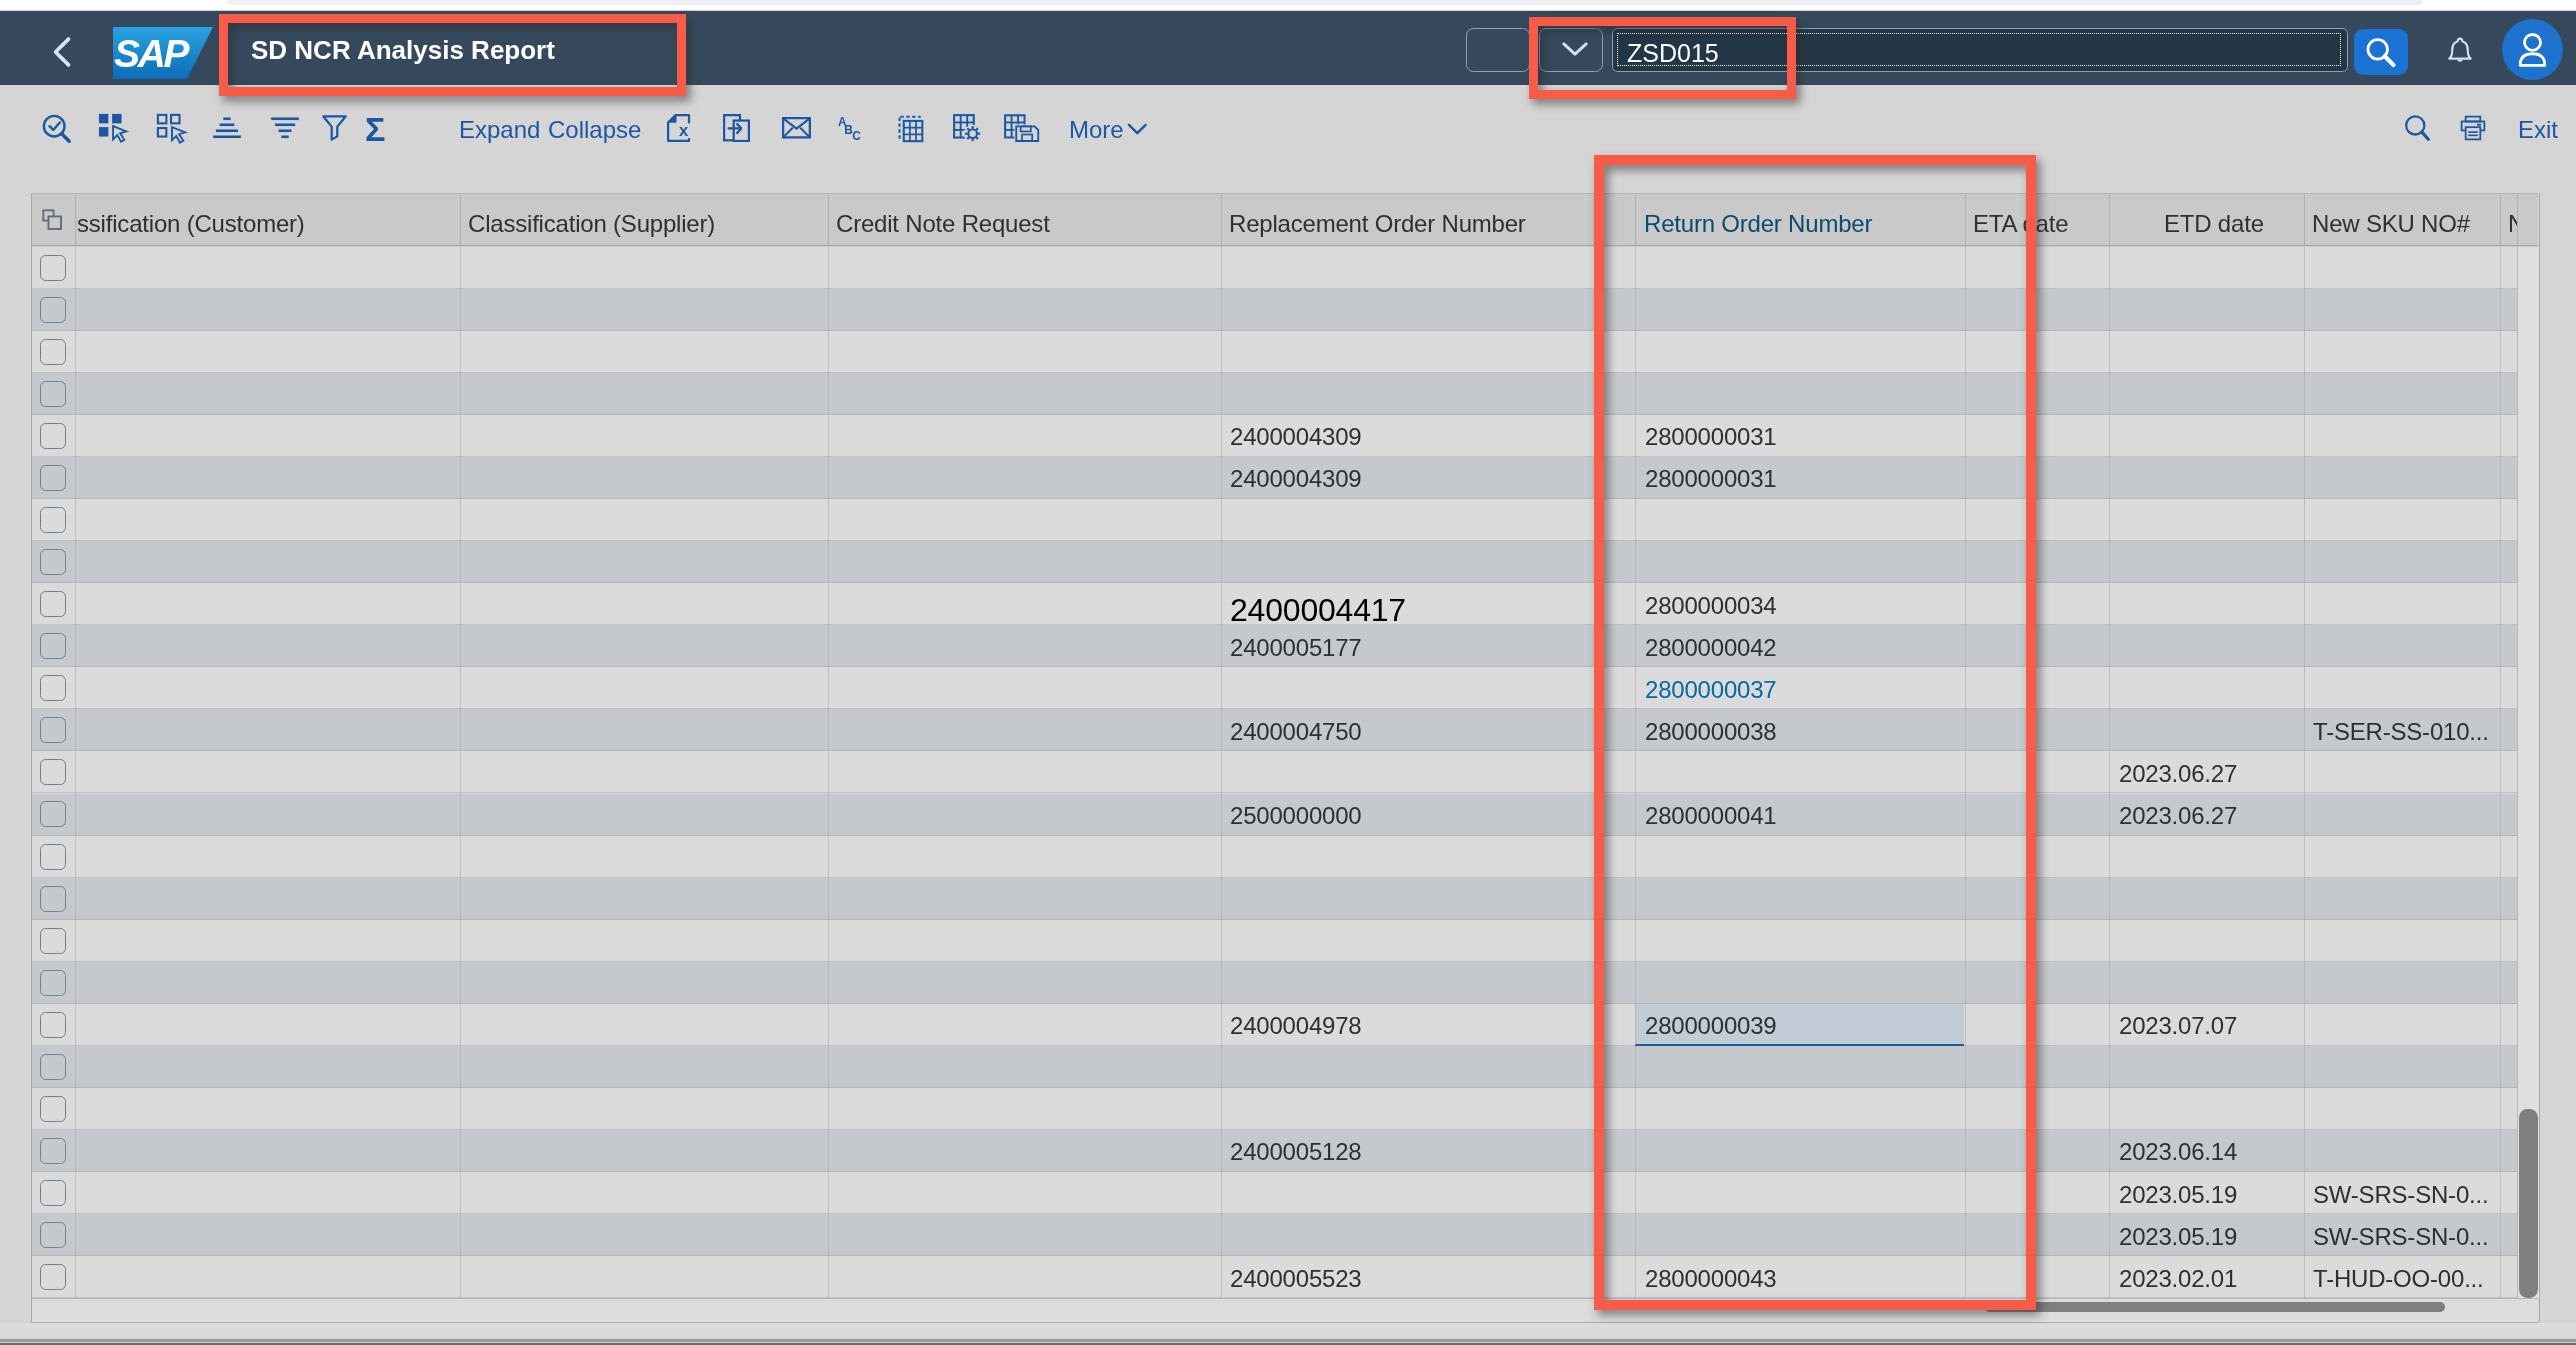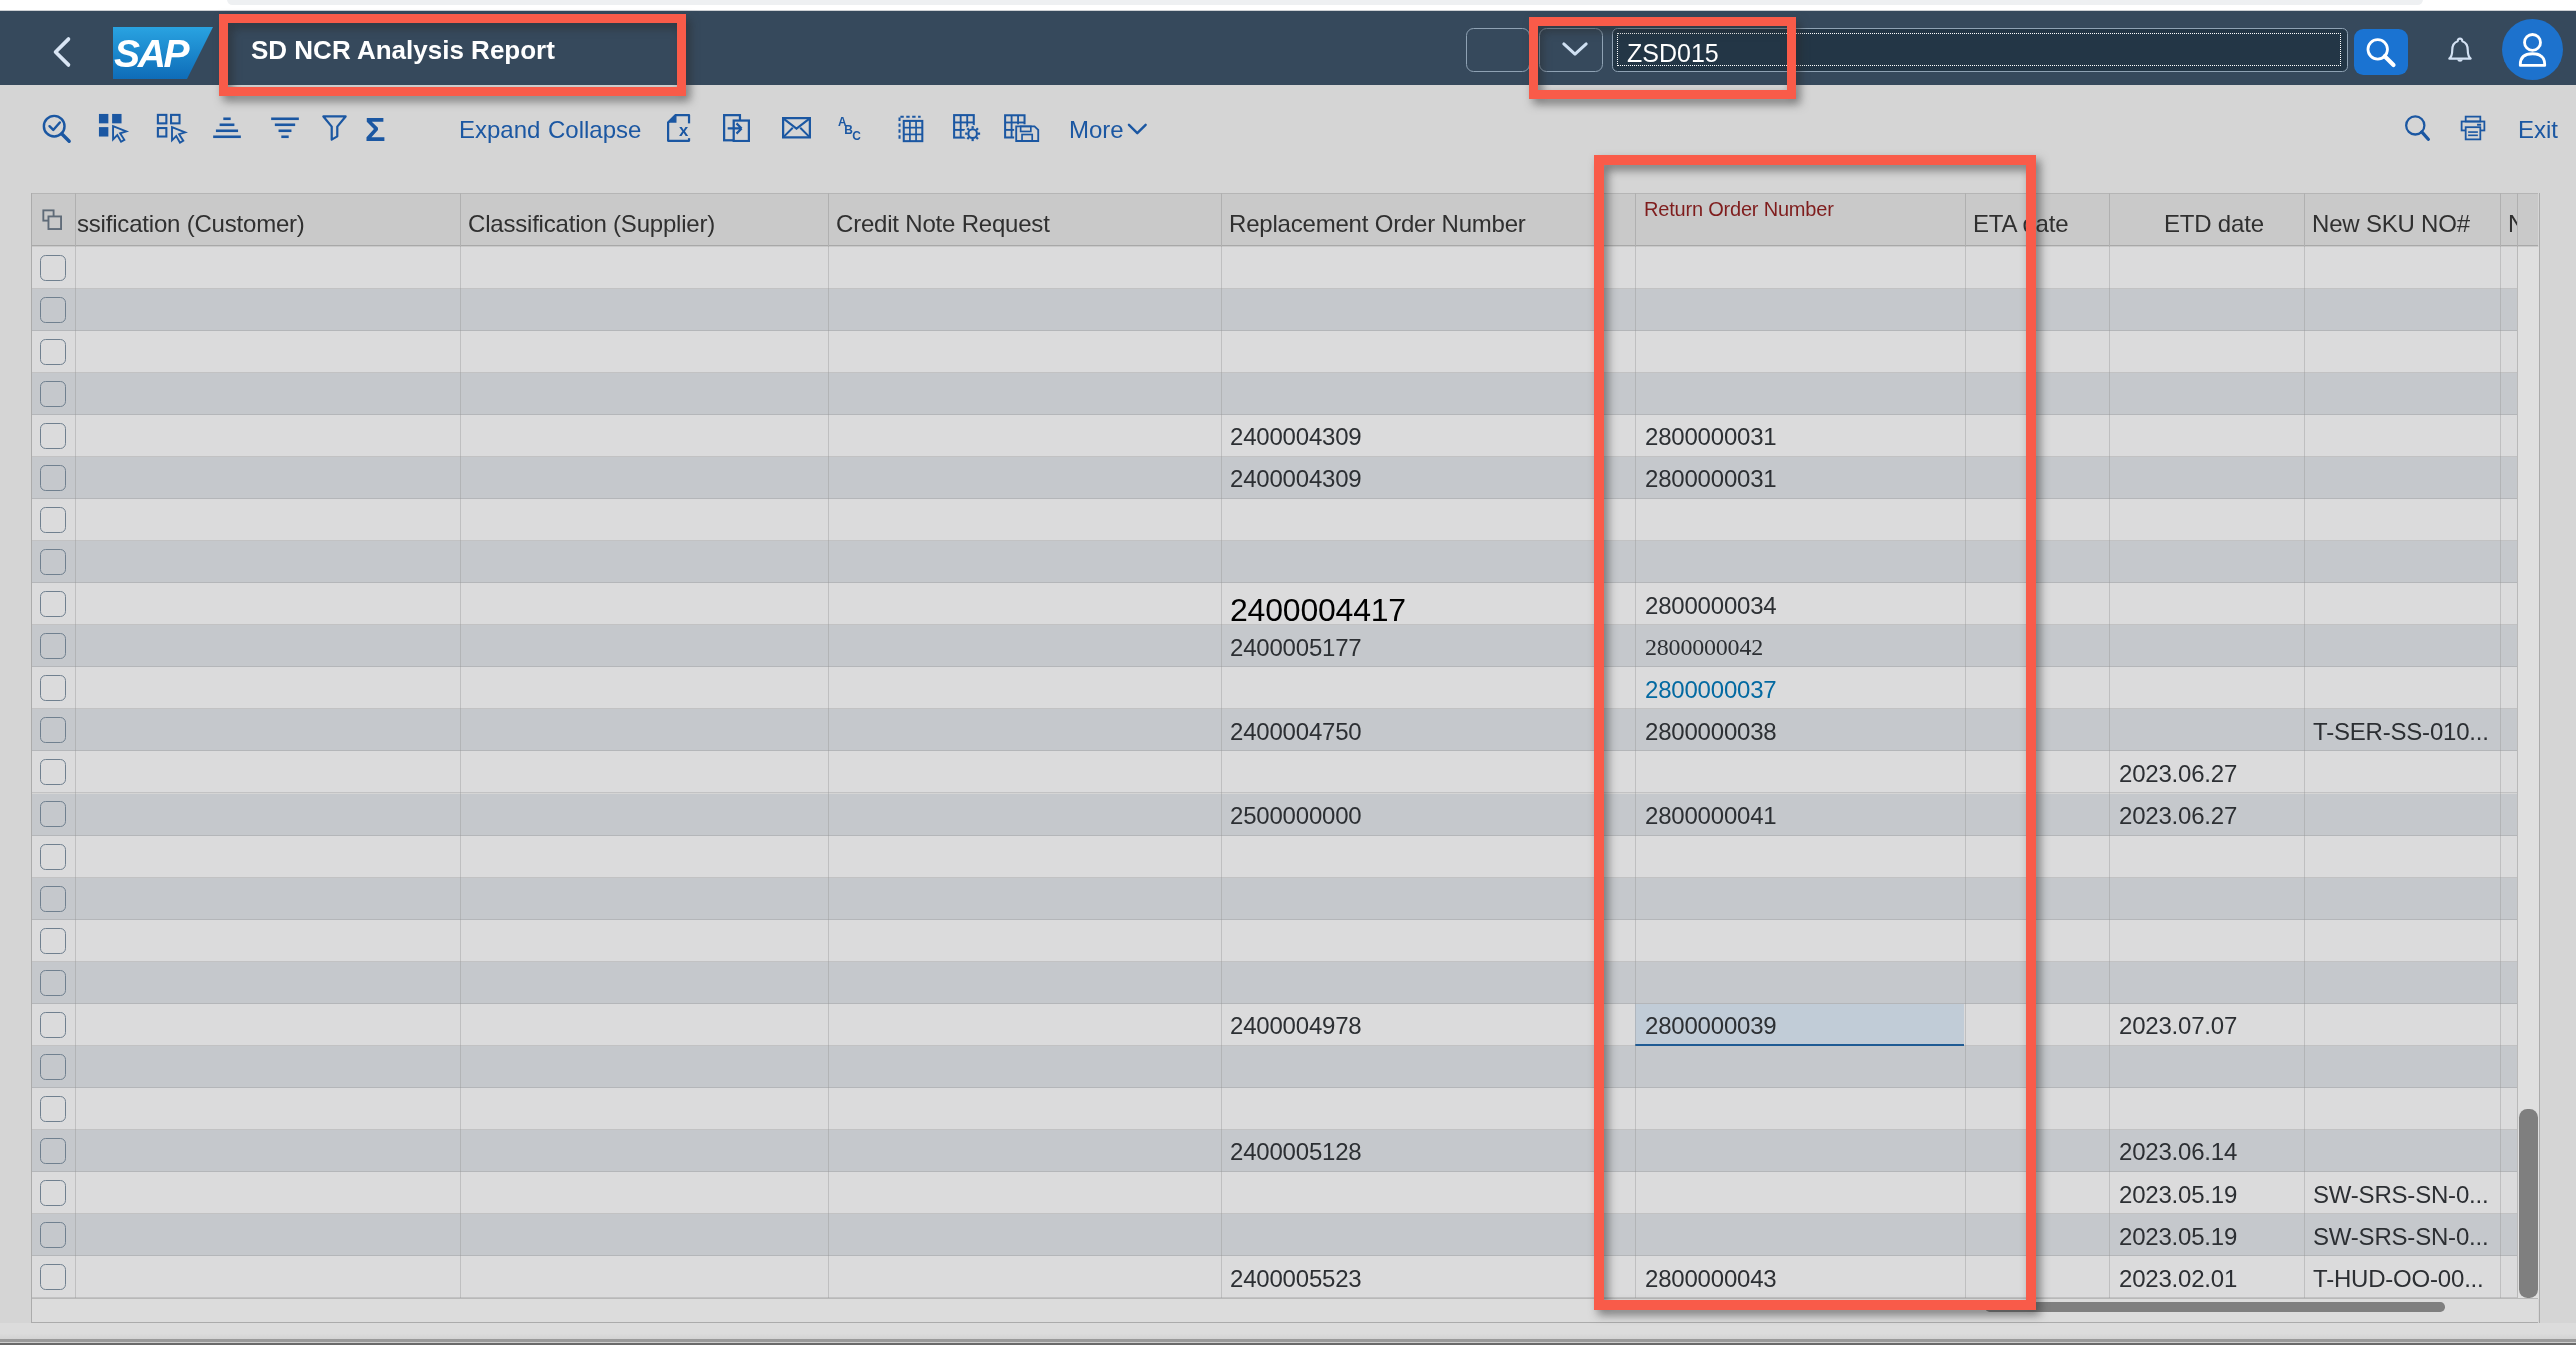--- a/index.html
+++ b/index.html
@@ -159,21 +159,21 @@
 <div class="abs" style="left:32px;top:193px;width:2506px;height:54px;background:#c9c9c9;border-top:1.4px solid #b5b5b5;box-sizing:border-box;"></div>
 <div class="abs" style="left:32px;top:245px;width:2506px;height:1.4px;background:#a8a8a8;"></div>
 <svg class="abs" style="left:41px;top:208px;" width="22.4" height="23.4" viewBox="0 0 24 25">
 <rect x="2.5" y="2.5" width="11" height="11" fill="none" stroke="#5f6b78" stroke-width="2"></rect>
 <rect x="8" y="9" width="13.5" height="13.5" fill="#c9c9c9" stroke="#5f6b78" stroke-width="2"></rect>
   </svg>
 <div class="txt" style="left:77px;top:210px;font-size:24px;letter-spacing:-0.2px;color:#303030;">ssification (Customer)</div>
 <div class="txt" style="left:468px;top:210px;font-size:24px;letter-spacing:-0.2px;color:#303030;">Classification (Supplier)</div>
 <div class="txt" style="left:836px;top:210px;font-size:24px;letter-spacing:-0.2px;color:#303030;">Credit Note Request</div>
 <div class="txt" style="left:1229px;top:210px;font-size:24px;letter-spacing:-0.2px;color:#303030;">Replacement Order Number</div>
-<div class="txt" style="left:1644px;top:198px;font-size:20px;letter-spacing:-0.2px;color:#7f1d1d;">Return Order Number</div>
+<div class="txt" style="left:1644px;top:210px;font-size:24px;letter-spacing:-0.2px;color:#0c4a6e;">Return Order Number</div>
 <div class="txt" style="left:1973px;top:210px;font-size:24px;letter-spacing:-0.2px;color:#303030;">ETA date</div>
 <div class="txt" style="left:2117px;top:210px;font-size:24px;letter-spacing:-0.2px;color:#303030;margin-left:47px;">ETD date</div>
 <div class="txt" style="left:2312px;top:210px;font-size:24px;letter-spacing:-0.2px;color:#303030;">New SKU NO#</div>
 <div class="abs" style="left:2508px;top:210px;width:9px;height:28px;overflow:hidden;"><span style="font-size:24px;letter-spacing:-0.2px;color:#303030;white-space:nowrap;">N</span></div>
 <div class="abs" style="left:32px;top:247px;width:2506px;height:42px;background:#dbdbdc;border-bottom:0.9px solid rgba(150,150,150,0.35);box-sizing:border-box;"></div>
 <div class="abs" style="left:40px;top:255px;width:26px;height:26px;border:1.7px solid #70808f;border-radius:5.6px;box-sizing:border-box;"></div>
 <div class="abs" style="left:32px;top:289px;width:2506px;height:42px;background:#c5c8cc;border-bottom:0.9px solid rgba(150,150,150,0.35);box-sizing:border-box;"></div>
 <div class="abs" style="left:40px;top:297px;width:26px;height:26px;border:1.7px solid #70808f;border-radius:5.6px;box-sizing:border-box;"></div>
 <div class="abs" style="left:32px;top:331px;width:2506px;height:42px;background:#dbdbdc;border-bottom:0.9px solid rgba(150,150,150,0.35);box-sizing:border-box;"></div>
 <div class="abs" style="left:40px;top:339px;width:26px;height:26px;border:1.7px solid #70808f;border-radius:5.6px;box-sizing:border-box;"></div>
@@ -222,21 +222,21 @@
 <div class="abs" style="left:32px;top:1256px;width:2506px;height:42px;background:#dbdbdc;border-bottom:0.9px solid rgba(150,150,150,0.35);box-sizing:border-box;"></div>
 <div class="abs" style="left:40px;top:1264px;width:26px;height:26px;border:1.7px solid #70808f;border-radius:5.6px;box-sizing:border-box;"></div>
 <div class="abs" style="left:1635px;top:1004px;width:329px;height:42px;background:#c1ccd7;border-bottom:2.3px solid #1f5b94;box-sizing:border-box;"></div>
 <div class="txt" style="left:1230px;top:423px;font-size:24px;letter-spacing:-0.2px;color:#2c2f33;">2400004309</div>
 <div class="txt" style="left:1645px;top:423px;font-size:24px;letter-spacing:-0.2px;color:#2c2f33;">2800000031</div>
 <div class="txt" style="left:1230px;top:465px;font-size:24px;letter-spacing:-0.2px;color:#2c2f33;">2400004309</div>
 <div class="txt" style="left:1645px;top:465px;font-size:24px;letter-spacing:-0.2px;color:#2c2f33;">2800000031</div>
 <div class="txt" style="left:1230px;top:592px;font-size:32px;letter-spacing:-0.2px;color:#000000;">2400004417</div>
 <div class="txt" style="left:1645px;top:592px;font-size:24px;letter-spacing:-0.2px;color:#2c2f33;">2800000034</div>
 <div class="txt" style="left:1230px;top:634px;font-size:24px;letter-spacing:-0.2px;color:#2c2f33;">2400005177</div>
-<div class="txt" style="left:1645px;top:634px;font-size:24px;letter-spacing:-0.2px;color:#2c2f33;font-family:Liberation Serif, serif;">2800000042</div>
+<div class="txt" style="left:1645px;top:634px;font-size:24px;letter-spacing:-0.2px;color:#2c2f33;">2800000042</div>
 <div class="txt" style="left:1645px;top:676px;font-size:24px;letter-spacing:-0.2px;color:#0369a1;">2800000037</div>
 <div class="txt" style="left:1230px;top:718px;font-size:24px;letter-spacing:-0.2px;color:#2c2f33;">2400004750</div>
 <div class="txt" style="left:1645px;top:718px;font-size:24px;letter-spacing:-0.2px;color:#2c2f33;">2800000038</div>
 <div class="txt" style="left:2313px;top:718px;font-size:24px;letter-spacing:-0.2px;color:#2c2f33;">T-SER-SS-010...</div>
 <div class="txt" style="left:2119px;top:760px;font-size:24px;letter-spacing:-0.2px;color:#2c2f33;">2023.06.27</div>
 <div class="txt" style="left:1230px;top:802px;font-size:24px;letter-spacing:-0.2px;color:#2c2f33;">2500000000</div>
 <div class="txt" style="left:1645px;top:802px;font-size:24px;letter-spacing:-0.2px;color:#2c2f33;">2800000041</div>
 <div class="txt" style="left:2119px;top:802px;font-size:24px;letter-spacing:-0.2px;color:#2c2f33;">2023.06.27</div>
 <div class="txt" style="left:1230px;top:1012px;font-size:24px;letter-spacing:-0.2px;color:#2c2f33;">2400004978</div>
 <div class="txt" style="left:1645px;top:1012px;font-size:24px;letter-spacing:-0.2px;color:#2c2f33;">2800000039</div>

